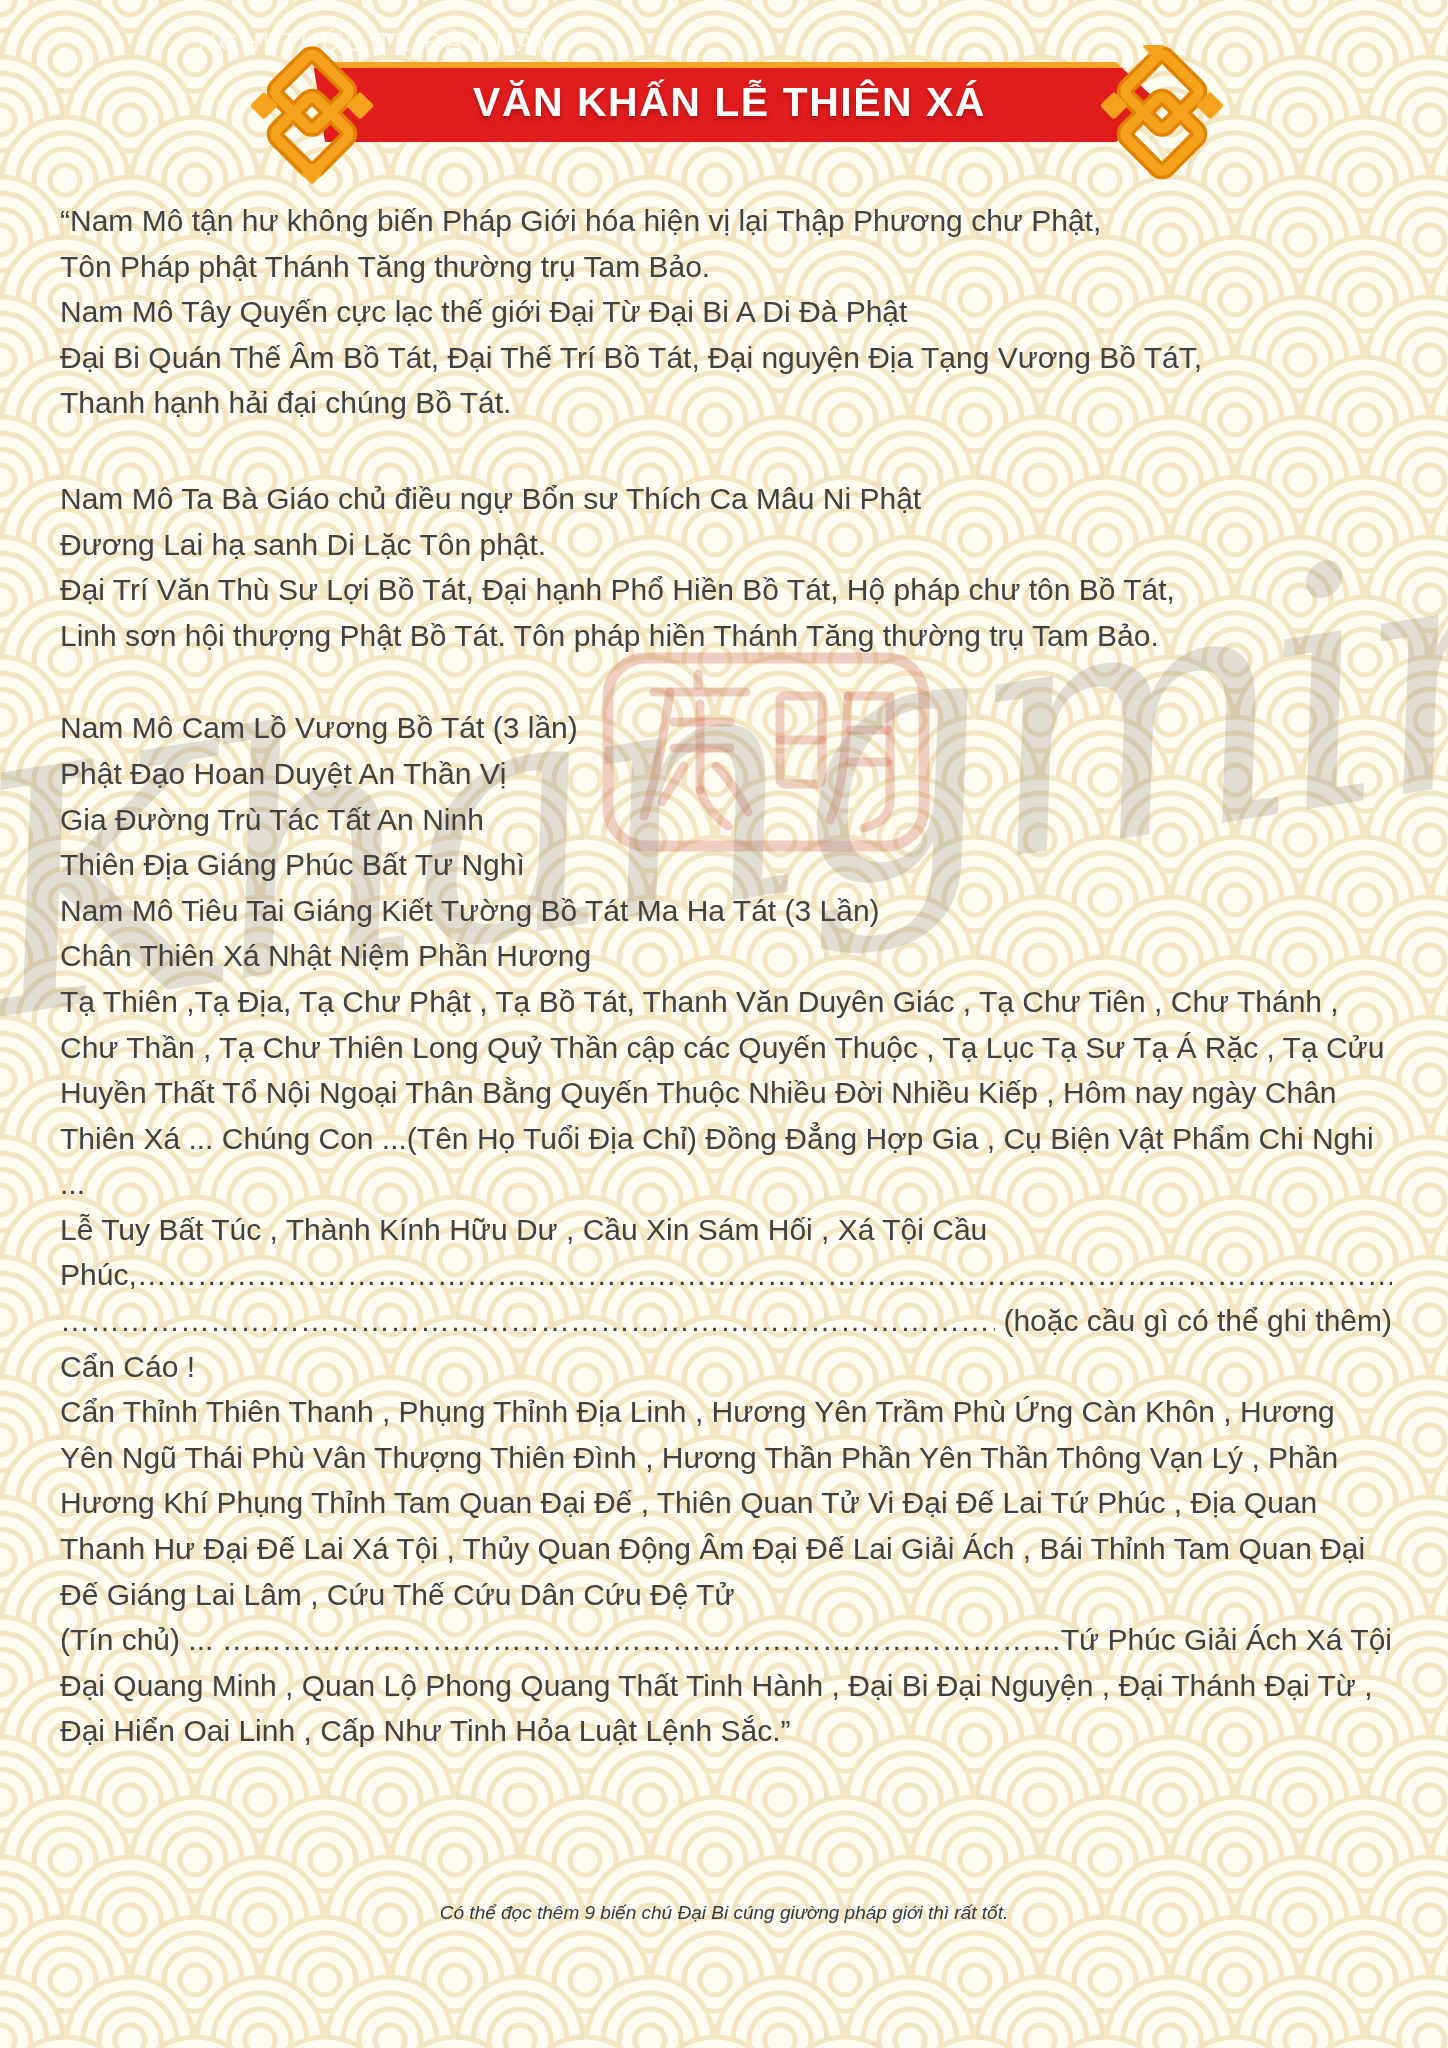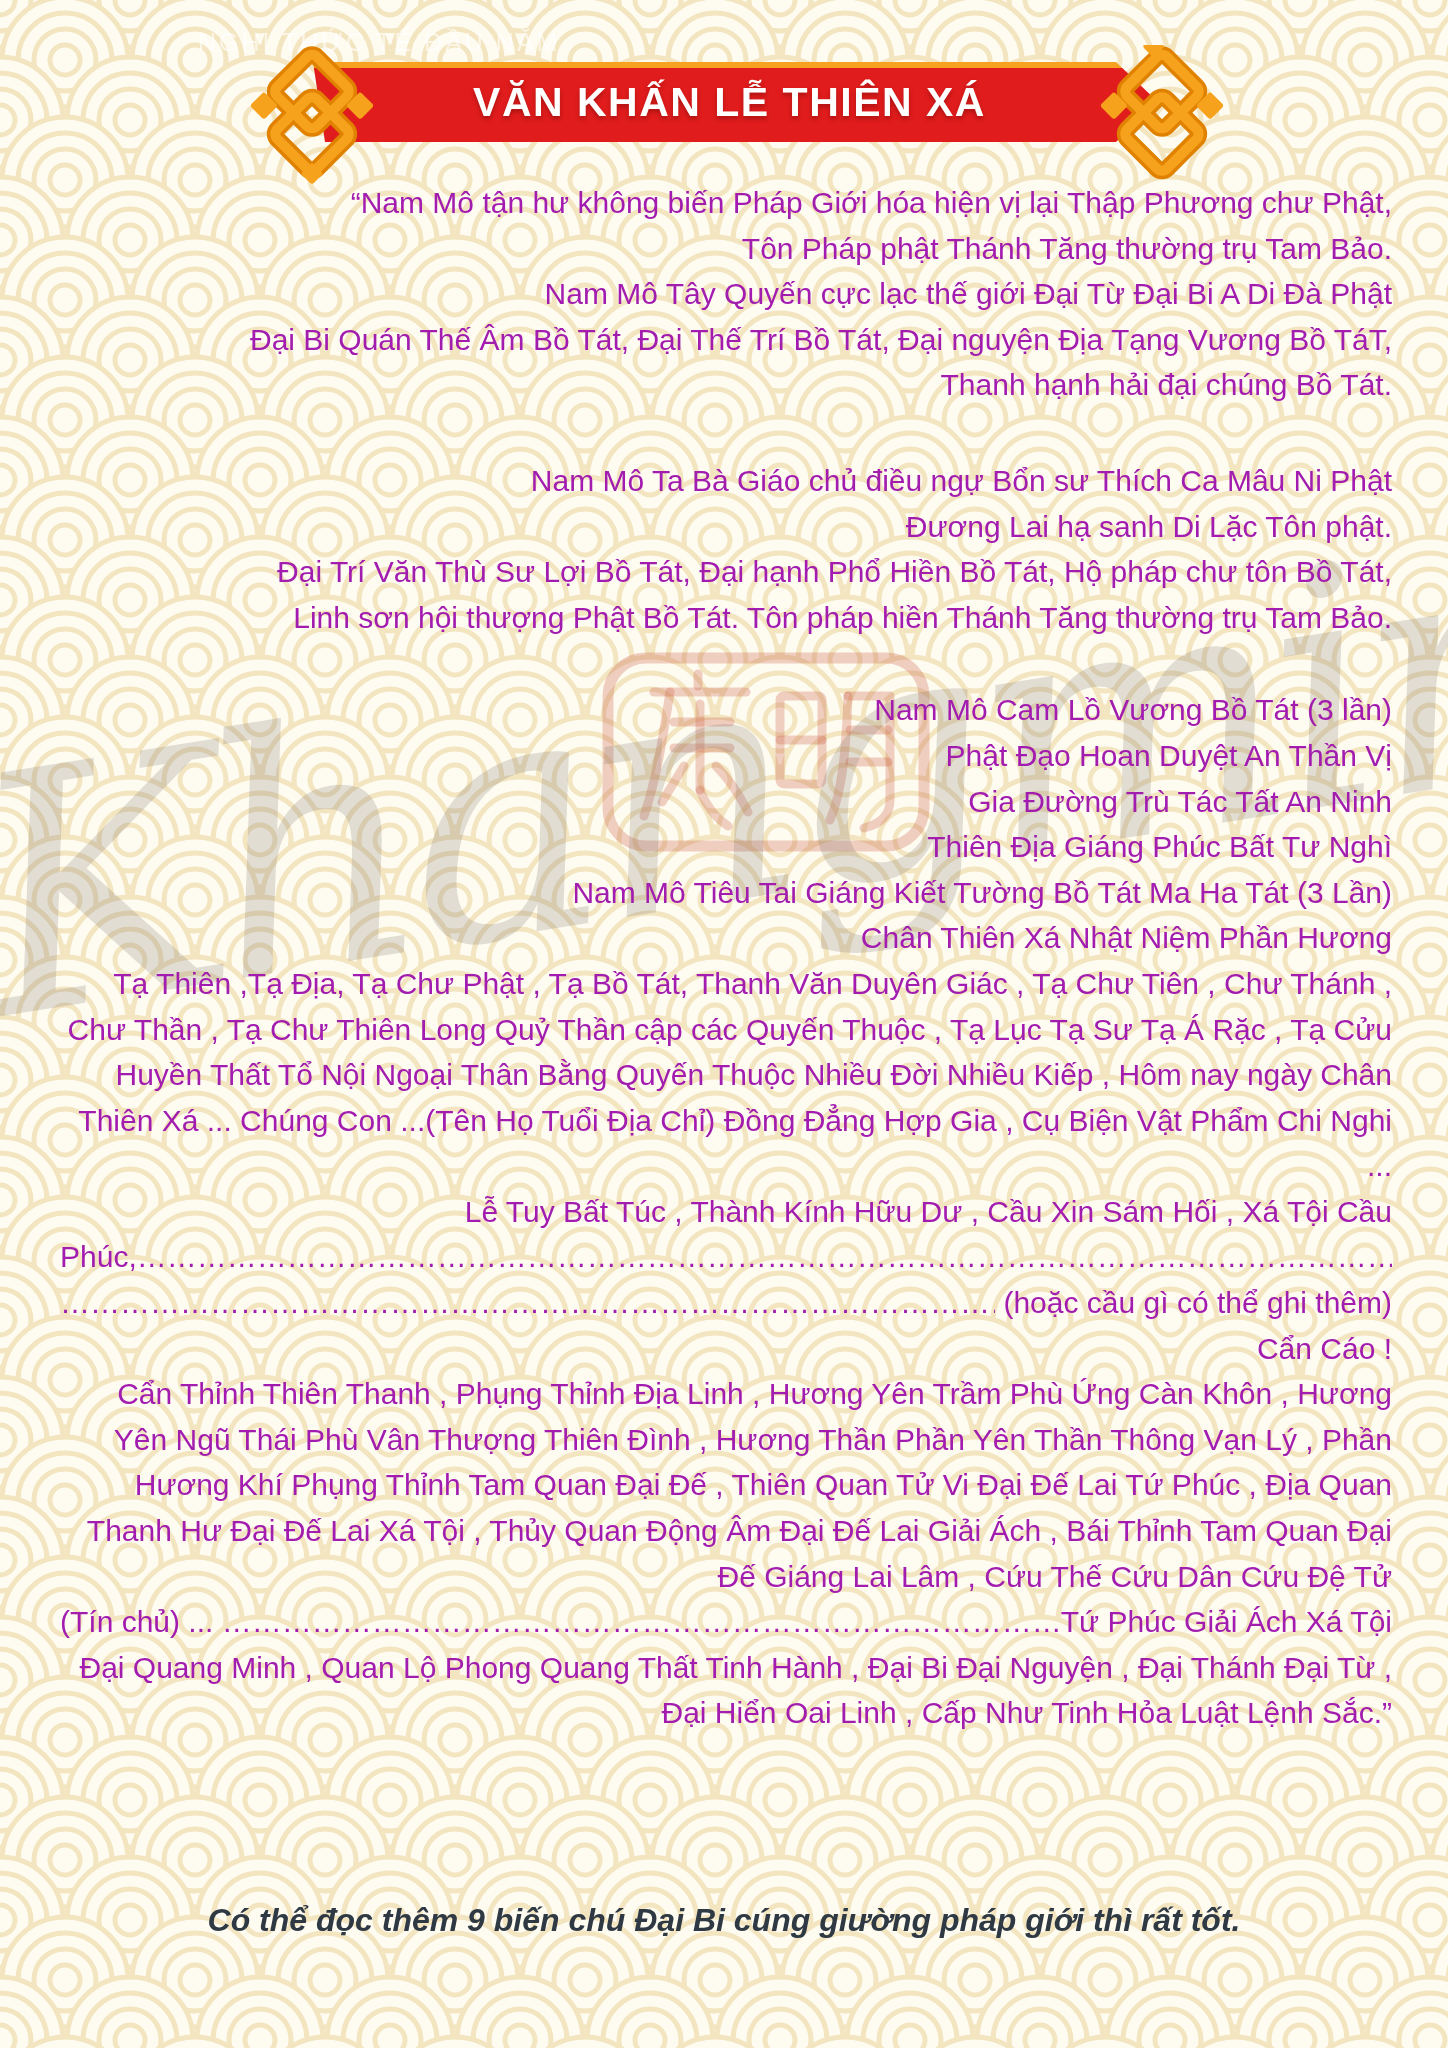--- a/index.html
+++ b/index.html
@@ -33,33 +33,33 @@
   
   .seal{position:absolute;left:598px;top:648px;width:336px;height:208px;z-index:1;}
   .signature{
     position:absolute;left:-30px;top:590px;width:1560px;z-index:1;
     font-family:"DejaVu Serif","Liberation Serif",serif;font-style:italic;
     font-size:330px;color:rgba(122,116,105,0.22);letter-spacing:-14px;
     transform:rotate(-9deg);white-space:nowrap;pointer-events:none;
   }
   
   .content{
-    position:absolute;left:60px;top:180px;width:1332px;z-index:2;
-    color:#a21caf;font-size:30px;line-height:45.6px;text-align:right;
+    position:absolute;left:60px;top:198px;width:1332px;z-index:2;
+    color:#404040;font-size:30px;line-height:45.6px;
   }
   .content .line{min-height:45.6px;}
   .para{margin:0;}
   .gap1{height:50px;}
   .gap2{height:47px;}
   .dotline{display:flex;}
   .dotline .seg{flex:0 0 auto;white-space:pre;}
   .dotline .dotfill{flex:1 1 0;min-width:0;overflow:hidden;white-space:nowrap;}
   .footer-note{
     position:absolute;left:0;top:1902px;width:1448px;z-index:2;text-align:center;
-    color:#2e3944;font-size:32px;font-style:italic;font-weight:700;
+    color:#2e3944;font-size:19px;font-style:italic;font-weight:400;
   }
 </style>
 </head>
 <body>
 
 <svg class="bg-svg" width="1448" height="2048" xmlns="http://www.w3.org/2000/svg">
   <defs>
     <pattern id="seigaiha" width="130" height="120" patternUnits="userSpaceOnUse">
       <g>
         <g transform="translate(65,-60)">

